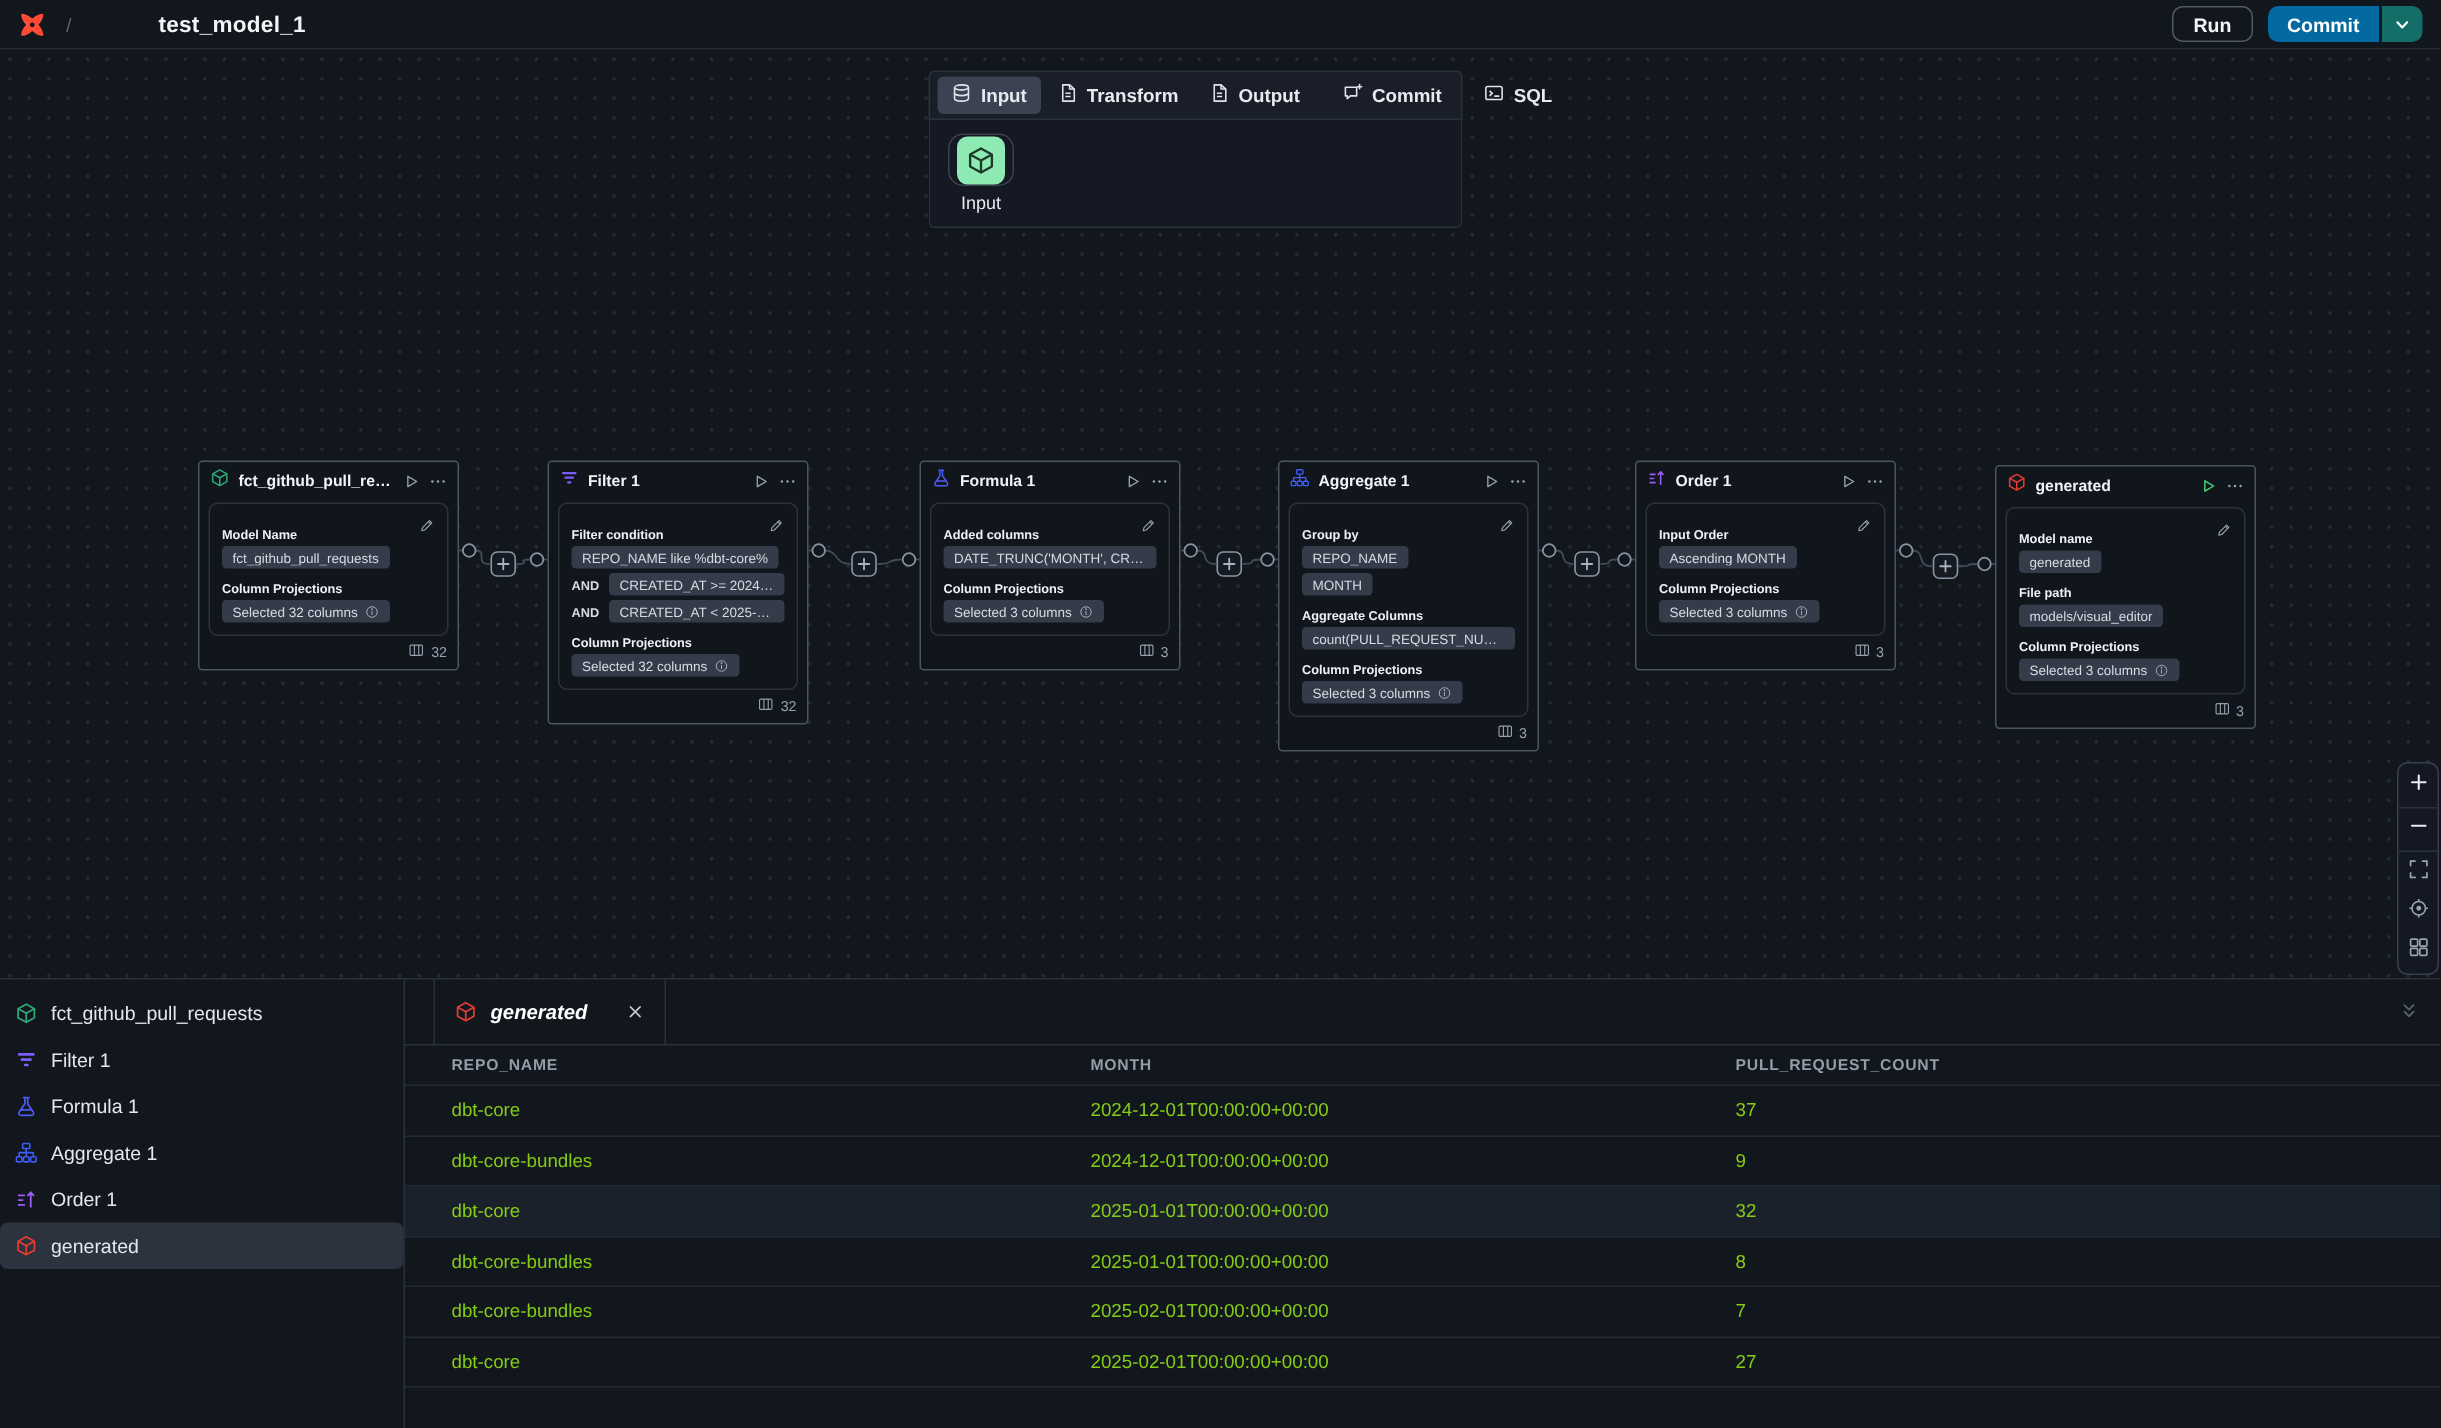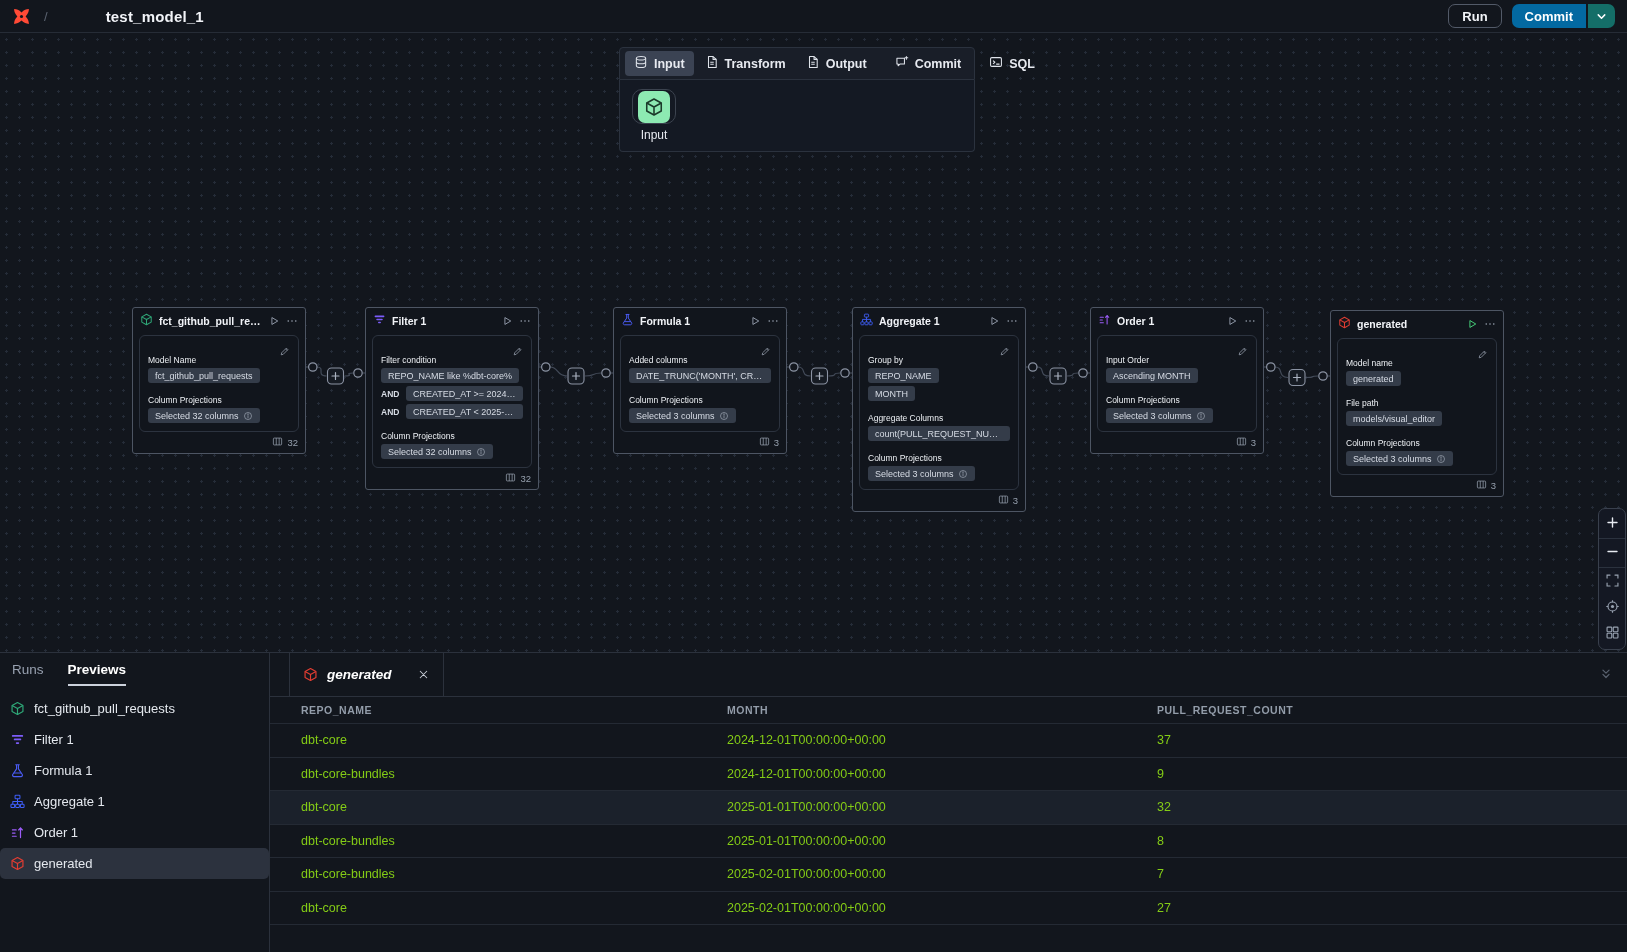--- a/index.html
+++ b/index.html
@@ -44,21 +44,21 @@
   .pal-label{font-size:12px;color:#e7eaf0;margin-top:4px;}
   
   .node-card{position:absolute;width:174px;background:#11151c;border:1px solid #4d5563;border-radius:3px;
     box-sizing:border-box;z-index:3;cursor:pointer;}
   .nc-head{display:flex;align-items:center;gap:6px;padding:4px 7px 3px;}
   .nc-title{flex:1;font-size:10.5px;font-weight:700;color:#f1f3f7;white-space:nowrap;overflow:hidden;text-overflow:ellipsis;}
   .nc-act{display:flex;align-items:center;gap:6px;}
   .nc-act span{display:flex;cursor:pointer;}
   .nc-body{position:relative;margin:2px 6px 3px;border:1px solid #2c333f;border-radius:6px;padding:7px 8px 8px;}
   .nc-pencil{position:absolute;top:7px;right:8px;cursor:pointer;}
-  .nc-label{font-size:8.5px;font-weight:400;color:#eef1f5;margin:12px 0 3px;}
+  .nc-label{font-size:8.5px;font-weight:700;color:#eef1f5;margin:0 0 3px;}
   .nc-sec{margin-top:8px;}
   .nc-sec:first-child{margin-top:0;}
   .nc-row{display:flex;align-items:center;gap:5px;margin:3px 0 0;}
   .nc-prefix{font-size:8.5px;font-weight:600;color:#d6dbe4;flex:none;width:20px;}
   .nc-pill{display:inline-flex;align-items:center;gap:4px;background:#343c49;border-radius:3px;
     padding:2.5px 7px;font-size:9px;color:#d6dbe4;max-width:100%;box-sizing:border-box;overflow:hidden;white-space:nowrap;}
   .nc-pill .ptext{overflow:hidden;text-overflow:ellipsis;}
   .nc-foot{display:flex;justify-content:flex-end;align-items:center;gap:4px;padding:1px 7px 4px;
     color:#96a0ae;font-size:9.5px;}
   
@@ -660,24 +660,20 @@
           <rect x="2.2" y="2.2" width="5" height="5" rx=".8"></rect>
           <rect x="8.8" y="2.2" width="5" height="5" rx=".8"></rect>
           <rect x="2.2" y="8.8" width="5" height="5" rx=".8"></rect>
           <rect x="8.8" y="8.8" width="5" height="5" rx=".8"></rect>
         </svg></span>
     </div>
   </div>
 
 <div class="bottom-panel">
   <div class="sidebar">
-    <div class="sb-tabs">
-      <span class="sb-tab">Runs</span>
-      <span class="sb-tab active">Previews</span>
-    </div>
     <div class="sb-list" id="sb-list">
         <div class="sb-item">
           <span class="sb-ic">
             <svg width="15" height="15" viewBox="0 0 16 16" fill="none" stroke="#2fa878" stroke-width="1.25" stroke-linejoin="round">
               <path d="M8 1.6l5.8 3.2v6.4L8 14.4l-5.8-3.2V4.8z"></path>
               <path d="M2.2 4.8L8 8l5.8-3.2M8 8v6.4"></path>
             </svg>
           </span>
           <span>fct_github_pull_requests</span>
         </div>

